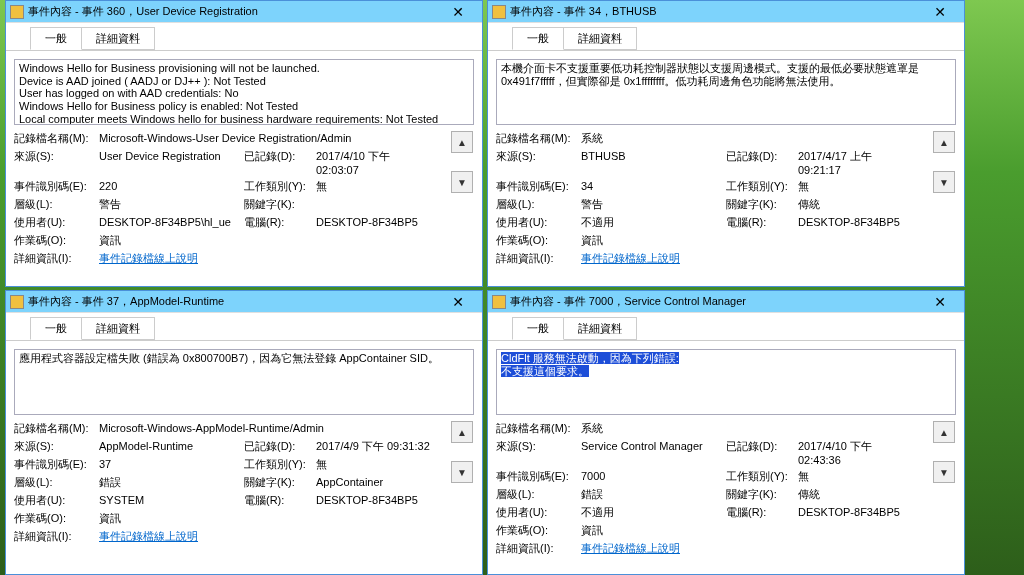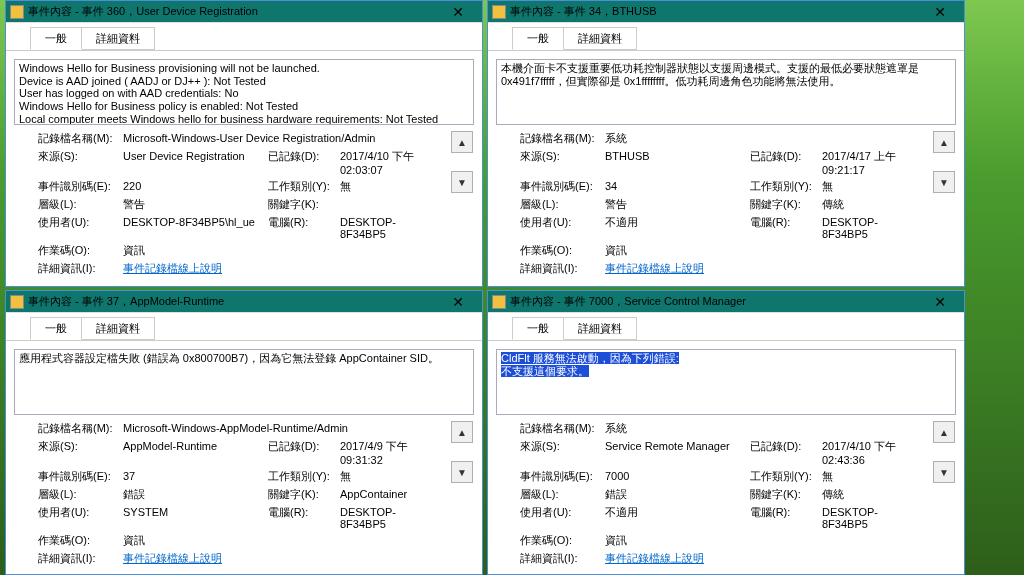--- a/index.html
+++ b/index.html
@@ -1,30 +1,30 @@
 <!DOCTYPE html>
 <html><head>
 <meta charset="utf-8">
 <style>
 * { box-sizing: border-box; margin: 0; padding: 0; font-family: "Microsoft JhengHei", Arial, sans-serif; font-size: 11px; }
 body { background: linear-gradient(to bottom, #7ec850 0%, #4a9d2e 30%, #2d5e1a 100%); width: 1024px; height: 575px; overflow: hidden; position: relative; }
 .window { position: absolute; background: #fff; border: 1px solid #4a90d9; display: flex; flex-direction: column; }
-.titlebar { background: #0f766e; height: 22px; display: flex; align-items: center; padding: 0 4px; border-bottom: 1px solid #e0e0e0; }
+.titlebar { background: #7dd3fc; height: 22px; display: flex; align-items: center; padding: 0 4px; border-bottom: 1px solid #e0e0e0; }
 .titlebar-icon { width: 14px; height: 14px; margin-right: 4px; background: #f0c040; border: 1px solid #888; }
 .titlebar-text { flex: 1; color: #000; }
 .close-btn { width: 40px; height: 20px; display: flex; align-items: center; justify-content: center; font-size: 14px; cursor: pointer; color: #000; }
 .tabs { display: flex; background: #fff; border-bottom: 1px solid #ccc; padding-top: 4px; padding-left: 24px; }
 .tab { padding: 3px 14px; border: 1px solid #ccc; margin-right: -1px; background: #fff; cursor: pointer; position: relative; }
 .tab.active { border-bottom: 1px solid #fff; z-index: 1; }
 .tab:not(.active) { text-decoration: underline; text-decoration-color: #ccc; }
 .content { flex: 1; padding: 8px; display: flex; flex-direction: column; overflow: hidden; }
 .msgbox { border: 1px solid #aab; background: #fff; padding: 2px 4px; height: 66px; overflow-y: scroll; position: relative; line-height: 1.15; font-size: 11px; margin-bottom: 6px; }
 .msgbox.sel ::selection { background: #3399ff; color: #fff; }
 .selected-text { background: #1d4ed8; color: #fff; }
-.details { display: flex; gap: 20px; margin-left: 24px; }
+.details { display: flex; gap: 20px; }
 .details-grid { flex: 1; display: grid; grid-template-columns: 85px 145px 72px 1fr; row-gap: 3px; align-items: baseline; }
 .details-grid .lbl { color: #000; }
 .details-grid .val { color: #000; }
 .link { color: #0066cc; text-decoration: underline; cursor: pointer; }
 .arrows { display: flex; flex-direction: column; gap: 18px; width: 24px; align-items: center; margin-top: 0; }
 .arrow-btn { width: 22px; height: 22px; border: 1px solid #b0b0b0; background: #f0f0f0; display: flex; align-items: center; justify-content: center; cursor: pointer; font-size: 10px; color: #333; }
 </style>
 </head>
 <body>
 
@@ -182,21 +182,21 @@
   <div class="content">
     <div class="msgbox sel">
       <span class="selected-text">CldFlt 服務無法啟動，因為下列錯誤:</span><br>
       <span class="selected-text">不支援這個要求。</span>
     </div>
     <div class="details">
       <div class="details-grid">
         <div class="lbl">記錄檔名稱(M):</div>
         <div class="val" style="grid-column:2/span 3">系統</div>
         <div class="lbl">來源(S):</div>
-        <div class="val">Service Remote Manager</div>
+        <div class="val">Service Control Manager</div>
         <div class="lbl">已記錄(D):</div>
         <div class="val">2017/4/10 下午 02:43:36</div>
         <div class="lbl">事件識別碼(E):</div>
         <div class="val">7000</div>
         <div class="lbl">工作類別(Y):</div>
         <div class="val">無</div>
         <div class="lbl">層級(L):</div>
         <div class="val">錯誤</div>
         <div class="lbl">關鍵字(K):</div>
         <div class="val">傳統</div>

